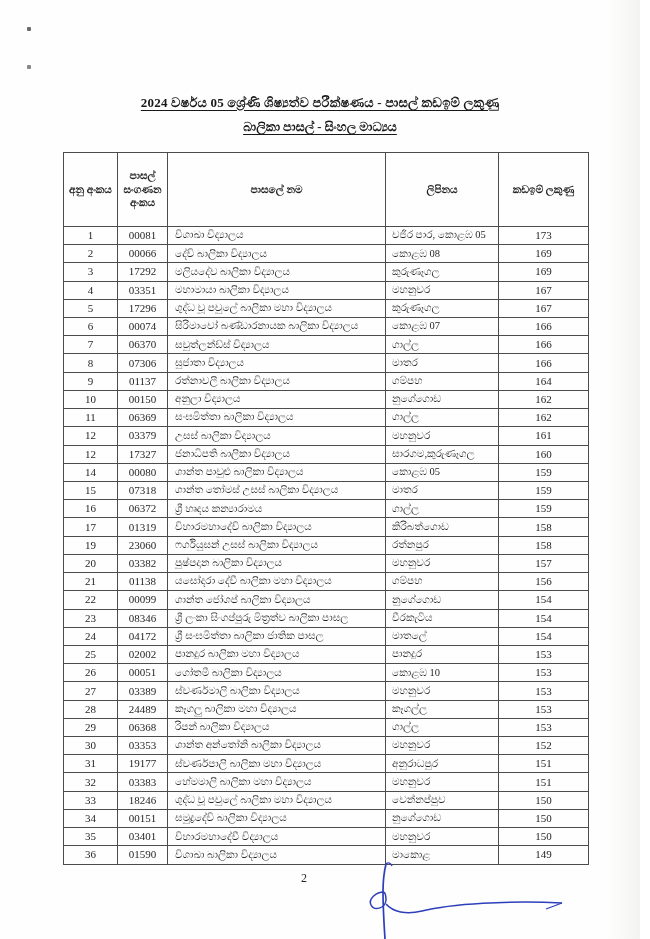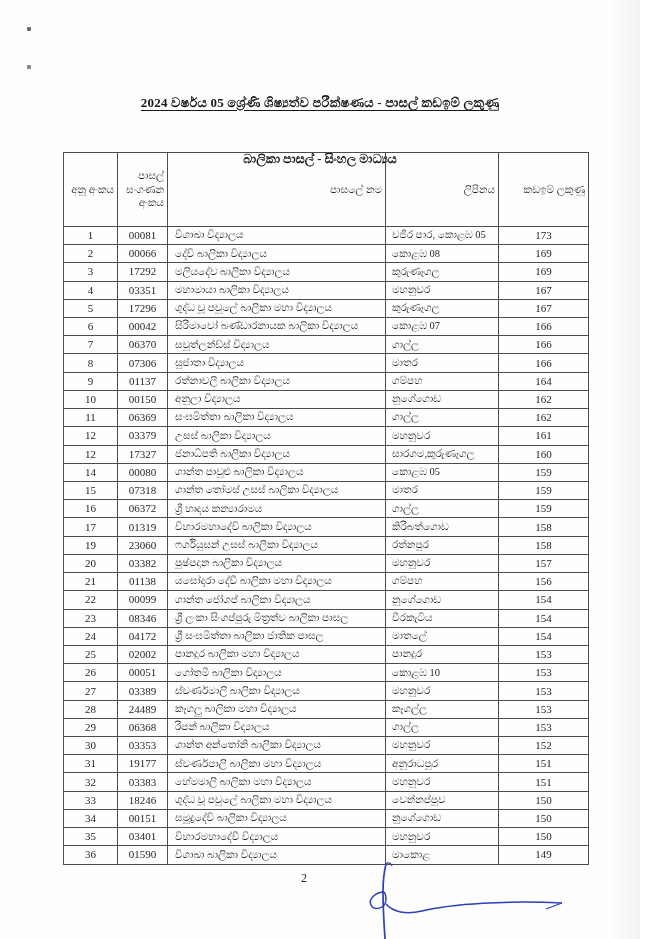--- a/index.html
+++ b/index.html
@@ -30,45 +30,45 @@
     text-underline-offset: 3px;
     color: #181818;
     letter-spacing: .2px;
   }
   .doc-subtitle {
     position: absolute;
     top: 120px; left: 0; width: 100%;
     text-align: center;
     font-size: 12.5px;
     font-weight: bold;
+    text-decoration: underline;
     text-underline-offset: 3px;
     color: #181818;
-    margin-top: 32px;
   }
   table.results-table {
     position: absolute;
     left: 63px; top: 152px;
     width: 525px;
     border-collapse: collapse;
     table-layout: fixed;
     font-size: 10.5px;
   }
   .results-table th, .results-table td {
     border: 1px solid #4c4c4c;
     overflow: hidden;
     white-space: nowrap;
     vertical-align: middle;
   }
   .results-table thead tr { height: 55px; }
   .results-table th {
-    font-weight: normal;
+    font-weight: bold;
     white-space: normal;
     line-height: 1.3;
     padding: 16px 3px;
-    text-align: right;
+    text-align: center;
     color: #222;
   }
   .results-table tbody tr { height: 18.22px; }
   .results-table td { padding: 0 4px; color: #262626; line-height: 1; }
   .results-table td:nth-child(1),
   .results-table td:nth-child(2),
   .results-table td:nth-child(5) { text-align: center; font-size: 11px; }
   .results-table td:nth-child(3) { text-align: left; padding-left: 7px; }
   .results-table td:nth-child(4) { text-align: left; padding-left: 6px; }
   .page-number {
@@ -144,21 +144,21 @@
         </tr>
         <tr>
           <td>5</td>
           <td>17296</td>
           <td>ශුද්ධ වූ පවුලේ බාලිකා මහා විද්‍යාලය</td>
           <td>කුරුණෑගල</td>
           <td>167</td>
         </tr>
         <tr>
           <td>6</td>
-          <td>00042</td>
+          <td>00074</td>
           <td>සිරිමාවෝ බණ්ඩාරනායක බාලිකා විද්‍යාලය</td>
           <td>කොළඹ 07</td>
           <td>166</td>
         </tr>
         <tr>
           <td>7</td>
           <td>06370</td>
           <td>සවුත්ලන්ඩ්ස් විද්‍යාලය</td>
           <td>ගාල්ල</td>
           <td>166</td>

